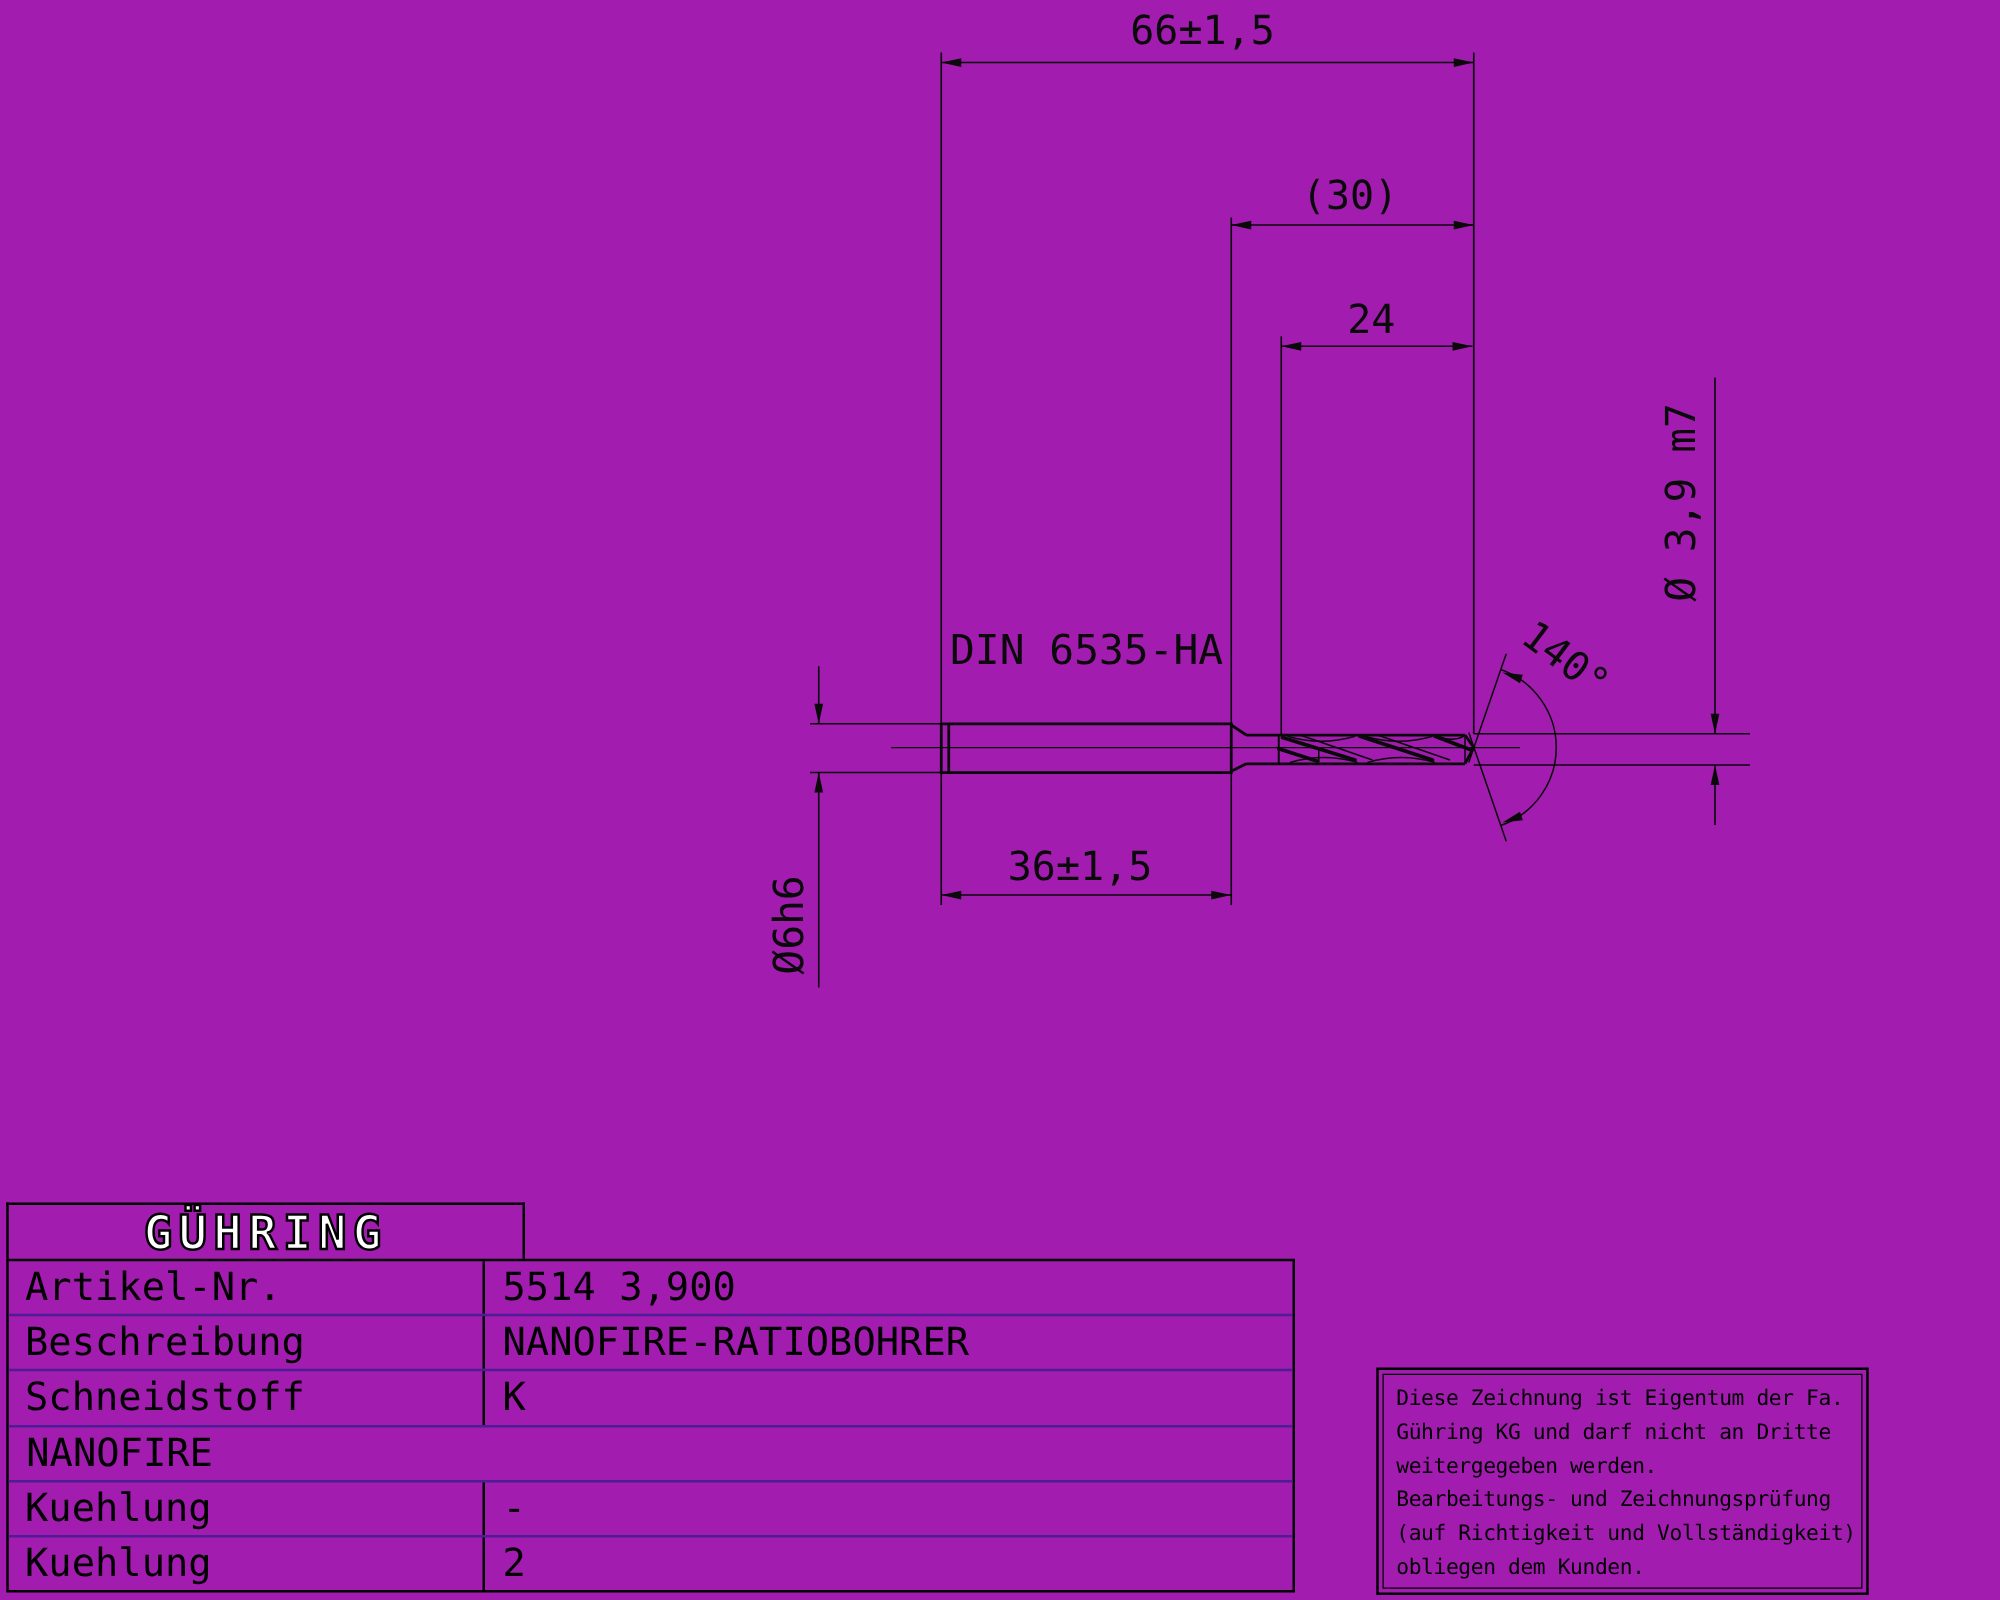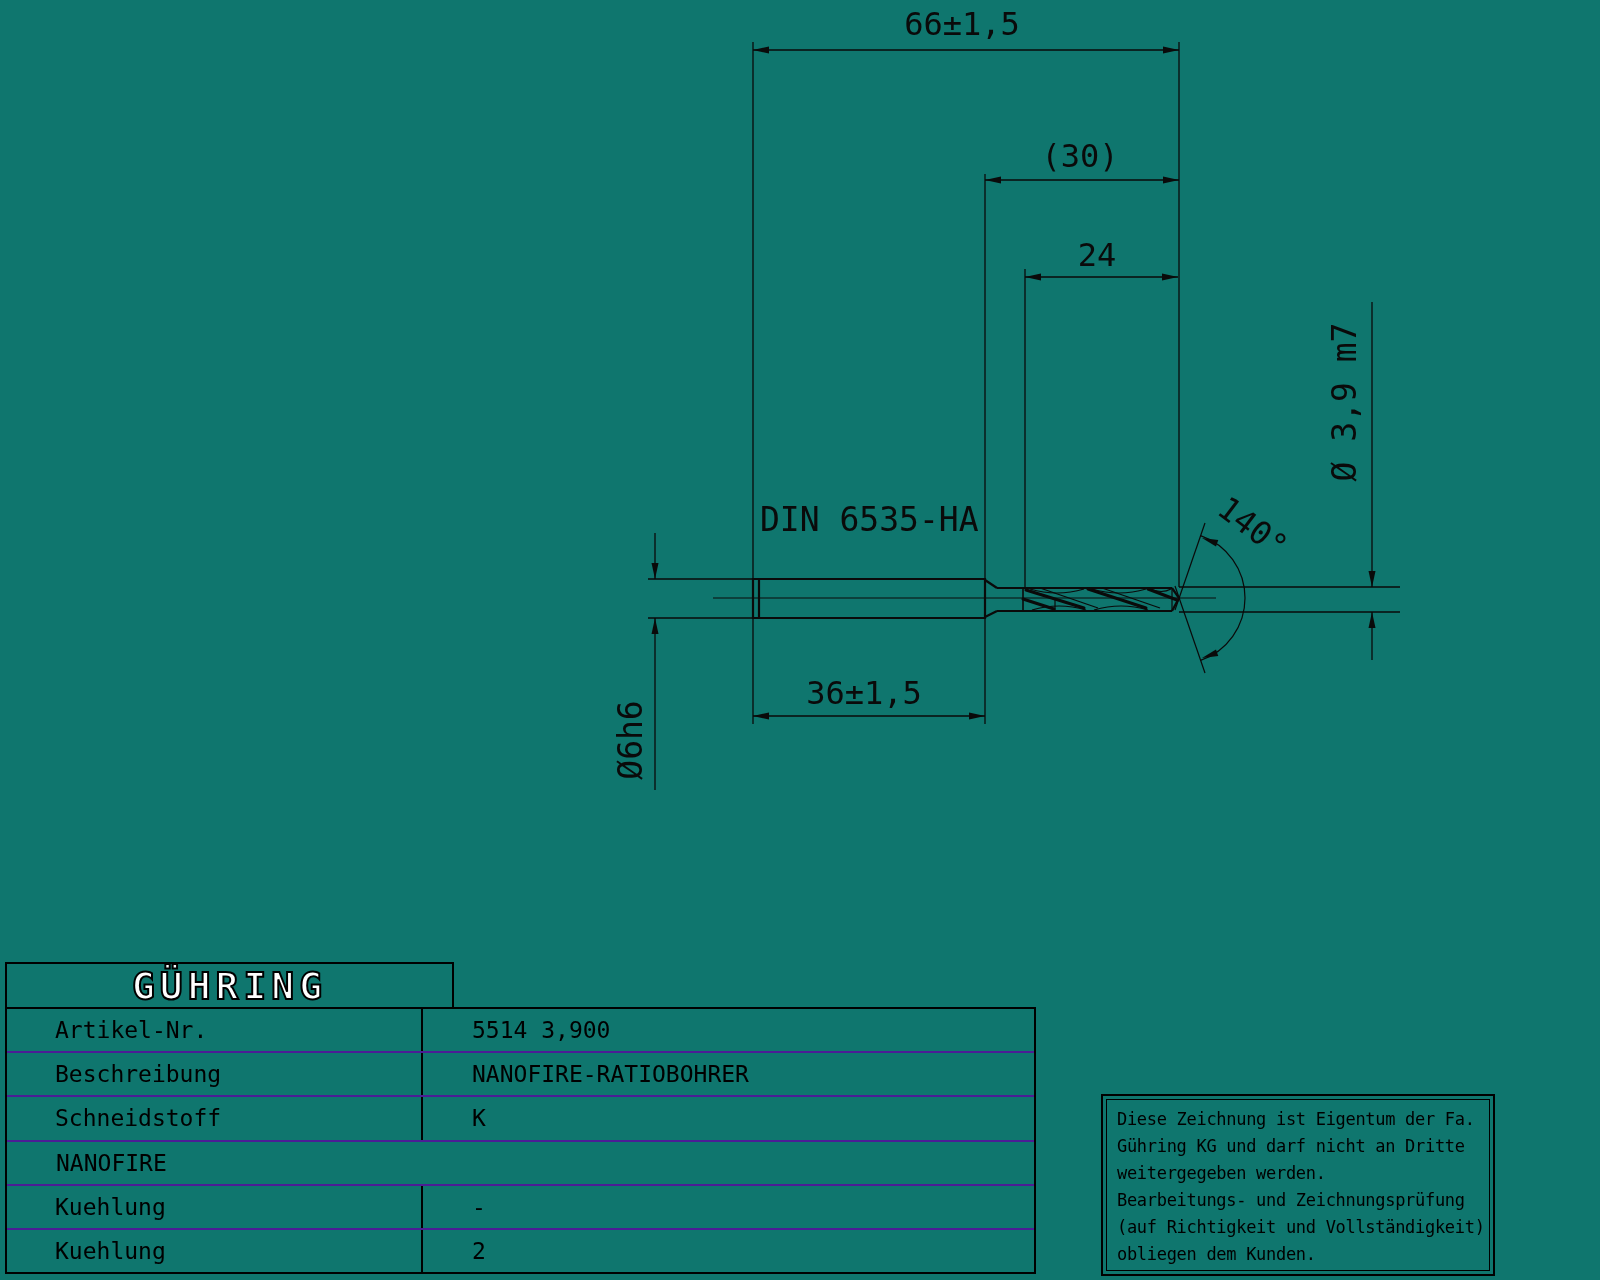--- a/index.html
+++ b/index.html
@@ -3,33 +3,33 @@
 <meta charset="utf-8">
 <style>
   html, body {
     margin: 0; padding: 0;
     width: 1600px; height: 1280px;
     background: #ffffff;
     font-family: "DejaVu Sans Mono", "Liberation Mono", monospace;
     color: #000;
     overflow: hidden;
   }
-  .page { position: relative; width: 1600px; height: 1280px; background: #0f766e; }
+  .page { position: relative; width: 1600px; height: 1280px; background: #a21caf; }
 
   svg text {
     font-family: "DejaVu Sans Mono", "Liberation Mono", monospace;
     fill: #0a0a0a;
   }
   .dim-text { font-size: 32px; }
   .din-text { font-size: 33px; }
 
   
   .logo-box {
     position: absolute; left: 5px; top: 962px;
-    width: 449px; height: 45px;
+    width: 415px; height: 45px;
     border: 2px solid #000; border-bottom: none;
     box-sizing: border-box;
     display: flex; align-items: center; justify-content: center;
   }
   .logo-text {
     font-size: 38px; font-weight: bold; letter-spacing: 5px;
     color: #ffffff;
     -webkit-text-stroke: 2px #000;
     text-shadow: 0 0 0 #000;
     line-height: 1;
@@ -38,21 +38,21 @@
     position: absolute; left: 5px; top: 1007px;
     width: 1031px; height: 267px;
     border: 2px solid #000;
     box-sizing: border-box;
     display: flex; flex-direction: column;
   }
   .spec-row { flex: 1 1 0; display: flex; box-sizing: border-box; }
   .spec-row + .spec-row { border-top: 2px solid #4c1d95; }
   .spec-label, .spec-value {
     display: flex; align-items: center;
-    font-size: 23px; white-space: pre; box-sizing: border-box; margin-left: 35px;
+    font-size: 31px; white-space: pre; box-sizing: border-box;
   }
   .spec-label { width: 381px; border-right: 2px solid #000; padding-left: 13px; }
   .spec-value { flex: 1; padding-left: 14px; }
 
   
   .notice-outer {
     position: absolute; left: 1101px; top: 1094px;
     width: 394px; height: 182px;
     border: 2px solid #000; box-sizing: border-box;
   }

